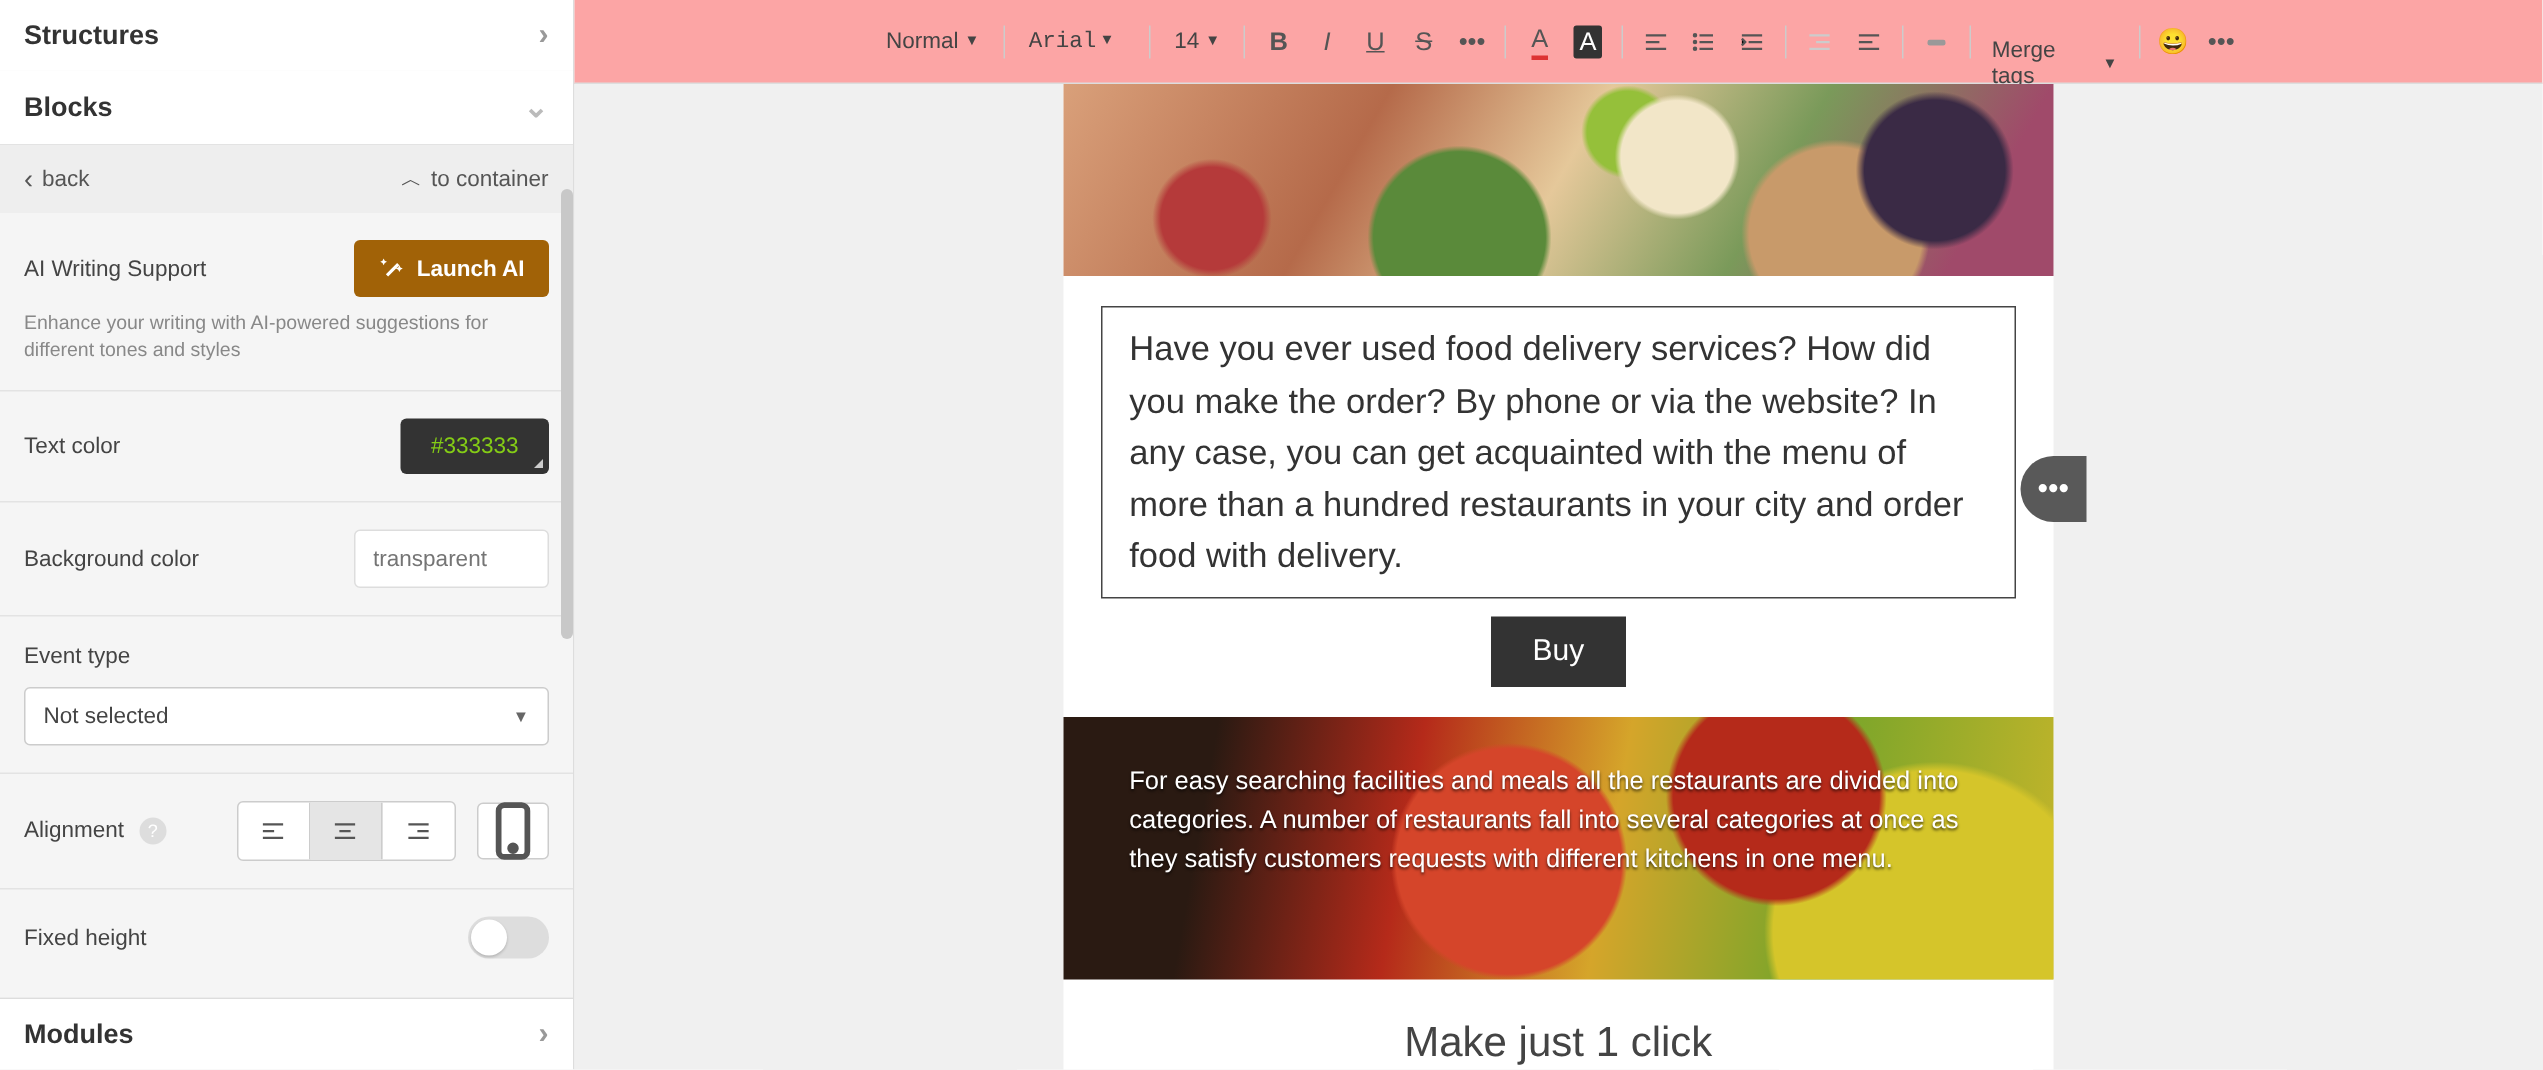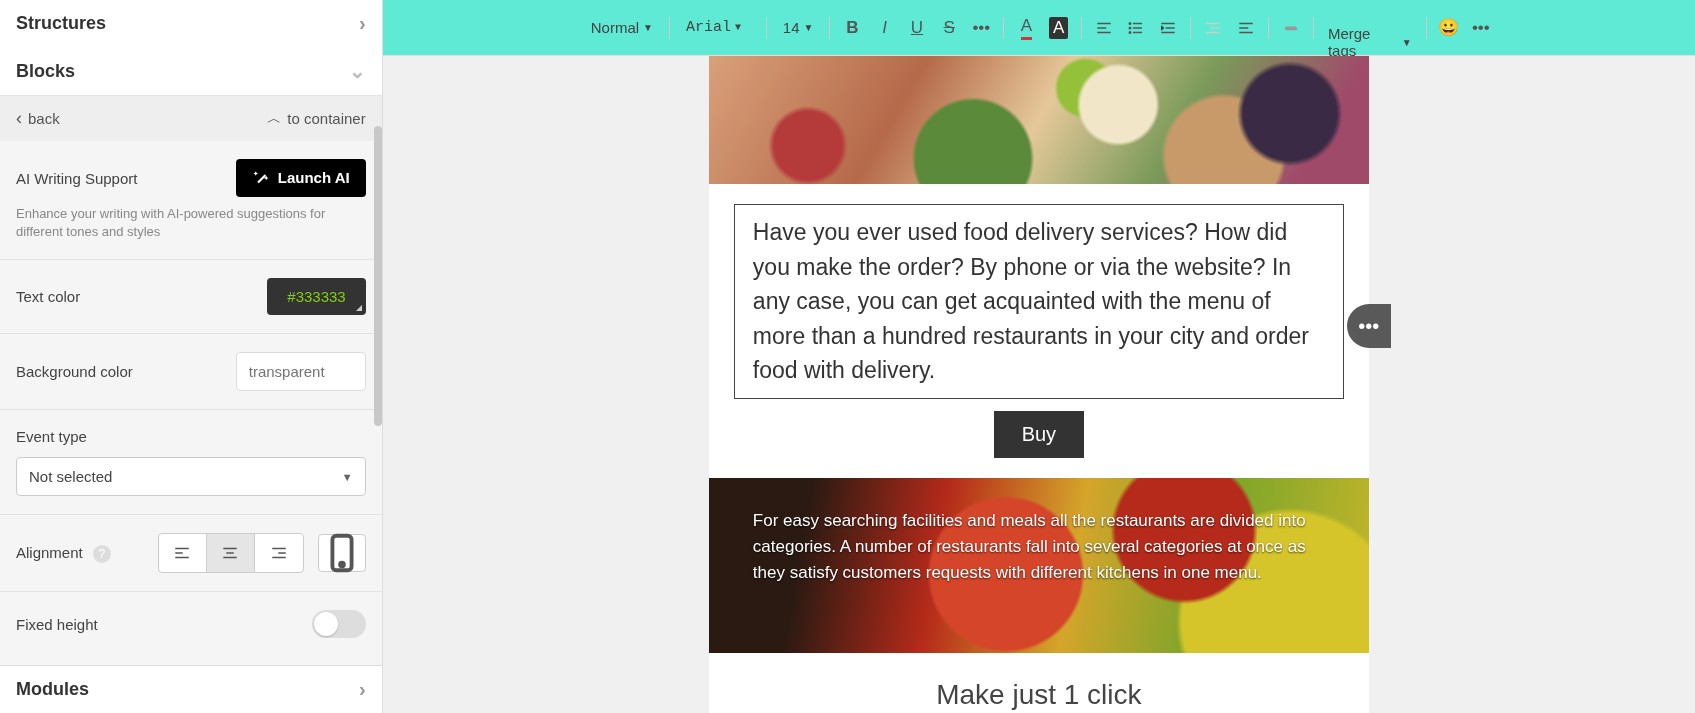--- a/index.html
+++ b/index.html
@@ -17,21 +17,21 @@
 .breadcrumb .back { display: flex; align-items: center; gap: 6px; cursor: pointer; }
 .breadcrumb .to-container { display: flex; align-items: center; gap: 6px; cursor: pointer; }
 
 
 .panel-body { flex:1; overflow-y:auto; }
 .panel-row { padding: 18px 16px; border-bottom: 1px solid #e3e3e3; }
 .panel-row.flex { display: flex; justify-content: space-between; align-items: center; }
 .panel-label { font-size: 15px; color: #444; }
 .panel-desc { font-size: 13px; color: #888; margin-top: 8px; line-height: 1.4; }
 
-.btn-launch { background: #000000; color: #fff; border: none; border-radius: 4px; padding: 10px 16px; font-size: 15px; font-weight: 600; display: flex; gap: 8px; cursor: pointer; }
+.btn-launch { background: #a16207; color: #fff; border: none; border-radius: 4px; padding: 10px 16px; font-size: 15px; font-weight: 600; display: flex; align-items: center; gap: 8px; cursor: pointer; }
 .btn-launch svg { width:18px; height:18px; }
 
 .color-chip { background: #333; color: #84cc16; padding: 10px 20px; border-radius: 4px; font-size: 15px; position: relative; cursor:pointer; }
 .color-chip::after { content:''; position:absolute; right:4px; bottom:4px; width:0;height:0; border-left:6px solid transparent; border-bottom:6px solid #ccc; }
 
 .bg-input { border: 1px solid #ddd; border-radius: 4px; padding: 10px 12px; font-size: 15px; color: #999; background:#fff; width:130px; position:relative; }
 
 .select { border: 1px solid #ccc; border-radius: 4px; padding: 10px 12px; font-size: 15px; color: #444; background: #fff; width: 100%; display:flex; justify-content:space-between; align-items:center; cursor:pointer; }
 
 .align-group { display: flex; border: 1px solid #ccc; border-radius: 4px; overflow:hidden; background:#fff; }
@@ -42,21 +42,21 @@
 .device-btn { width:48px; height:38px; border:1px solid #ccc; border-radius:4px; background:#fff; display:flex; align-items:center; justify-content:center; cursor:pointer; margin-left:14px; }
 
 .help-icon { display:inline-block; width:18px;height:18px; border-radius:50%; background:#ddd; color:#fff; font-size:12px; text-align:center; line-height:18px; margin-left:6px; }
 
 .toggle { width:54px; height:28px; background:#ddd; border-radius:14px; position:relative; cursor:pointer; }
 .toggle::after { content:''; position:absolute; width:24px;height:24px; background:#fff; border-radius:50%; top:2px; left:2px; box-shadow:0 1px 2px rgba(0,0,0,.2);}
 
 .scrollbar-mock { position:absolute; right:0; top:126px; width:8px; height:300px; background:#c8c8c8; border-radius:4px; }
 
 
-.toolbar { background: #5eead4; border-bottom: 1px solid #ddd; padding: 8px 200px 8px 200px; display: flex; align-items: center; gap: 4px; height:56px; }
+.toolbar { background: #fca5a5; border-bottom: 1px solid #ddd; padding: 8px 200px 8px 200px; display: flex; align-items: center; gap: 4px; height:56px; }
 .tb-sel { display:flex; align-items:center; gap:4px; padding:4px 8px; font-size:15px; color:#444; cursor:pointer; }
 .tb-sep { width:1px; height:22px; background:#ccc; margin:0 4px; }
 .tb-btn { width:30px; height:30px; display:flex; align-items:center; justify-content:center; cursor:pointer; color:#555; font-size:17px; }
 .tb-btn svg { width:18px; height:18px; }
 .tb-btn.disabled { color:#ccc; }
 .merge-tags { display:flex; align-items:center; gap:4px; font-size:15px; color:#444; cursor:pointer; padding:0 6px;margin-top:29px; }
 
 
 .canvas { flex:1; overflow:auto; padding: 0; display:flex; justify-content:center; }
 .email { width: 660px; background:#fff; }

